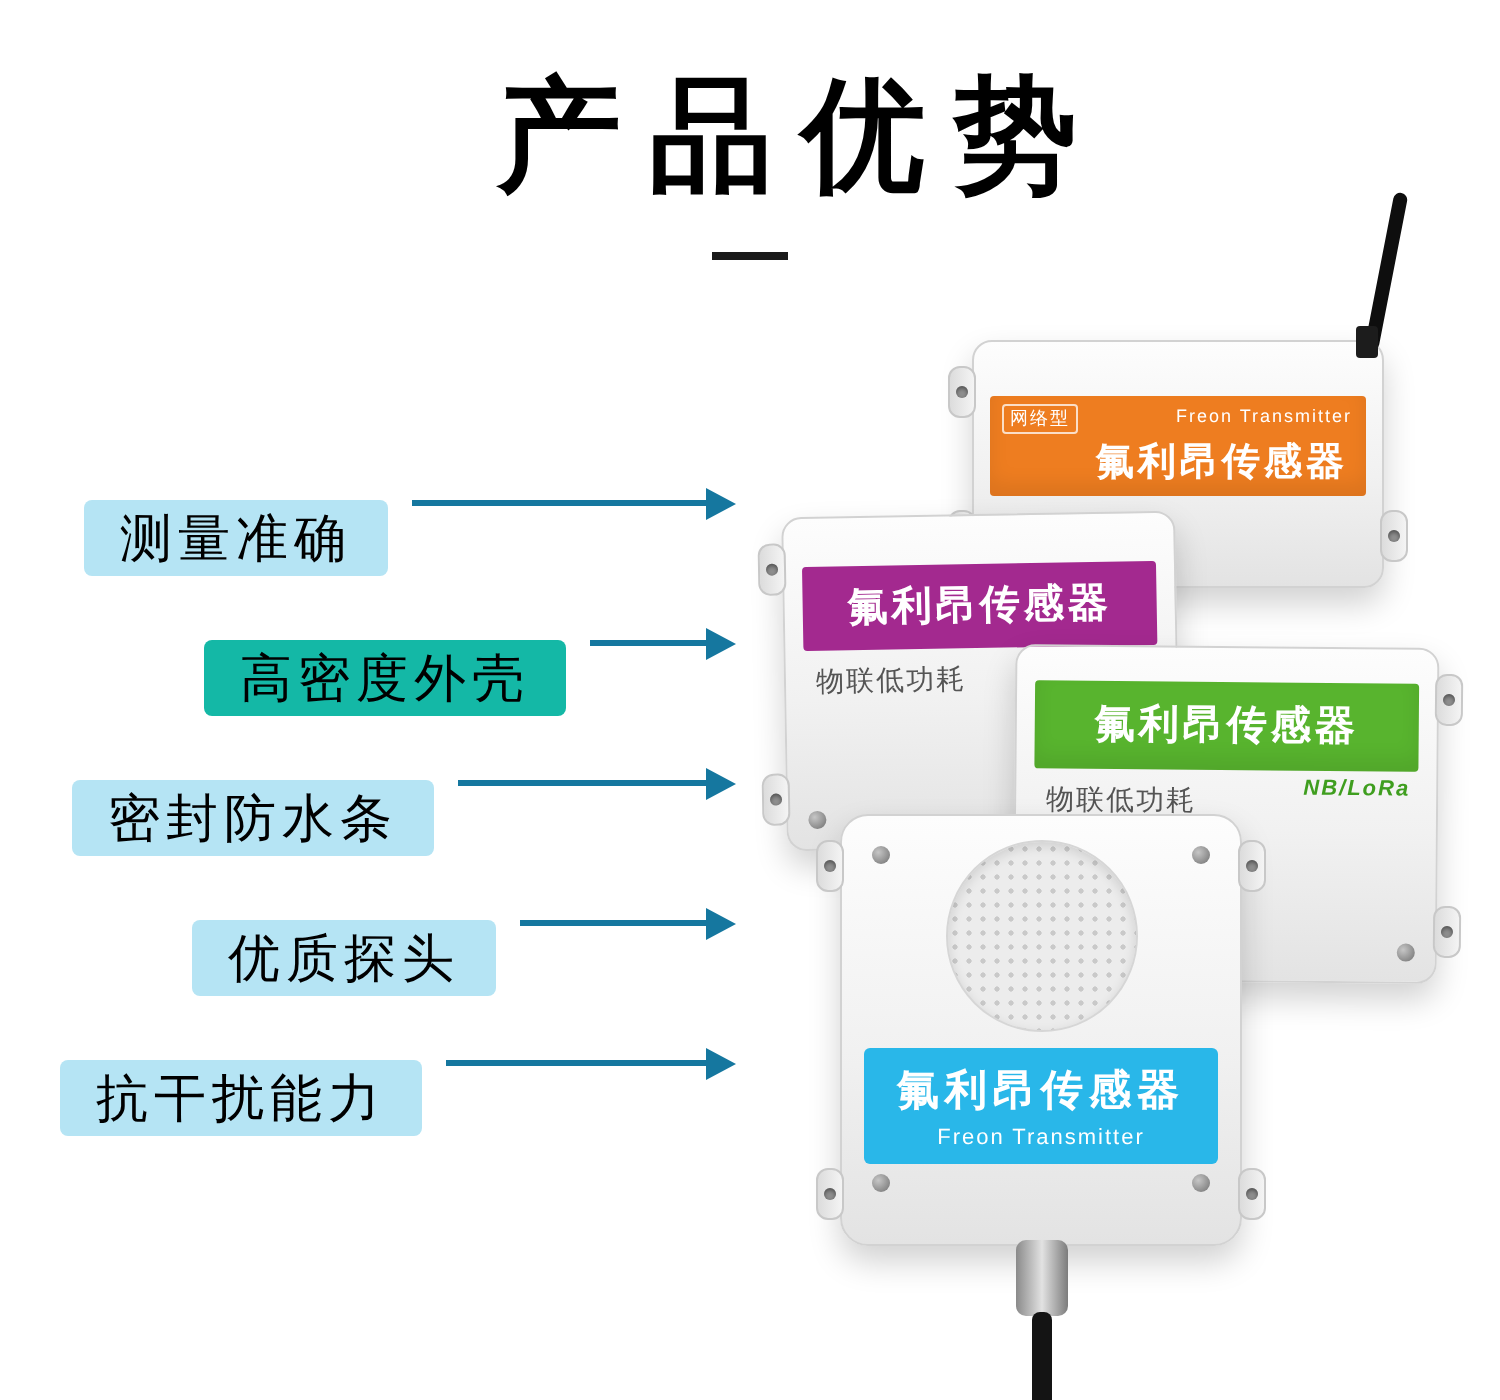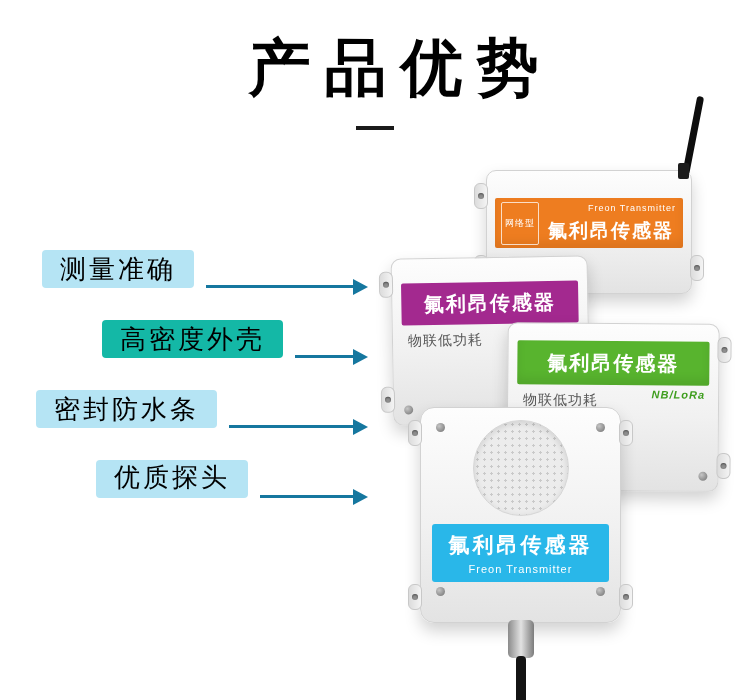--- a/index.html
+++ b/index.html
@@ -7,21 +7,21 @@
   body { font-family:"Liberation Sans","DejaVu Sans",sans-serif; }
   .page { position:relative; width:750px; height:700px; background:#ffffff; overflow:hidden; margin:0 auto; }
 
   
   .header { position:absolute; top:26px; left:0; width:100%; text-align:center; z-index:6; }
   .title { font-size:62px; font-weight:bold; letter-spacing:14px; color:#000; text-indent:14px;padding-left:37px; }
   .divider { width:38px; height:4px; background:#1a1a1a; margin:16px auto 12px auto; }
   .subtitle { font-size:15px; font-weight:bold; letter-spacing:2px; color:#141414; }
 
   
-  .feature-row { position:absolute; display:flex; align-items:flex-end; height:38px; z-index:5; }
+  .feature-row { position:absolute; display:flex; align-items:flex-start; height:38px; z-index:5; }
   .pill { background:#b5e4f4; color:#000; font-size:26px; letter-spacing:3px; padding:4px 18px;
           border-radius:4px; white-space:nowrap; line-height:30px; }
   .arrow { flex:1; height:3px; background:#15779f; margin-left:12px; margin-right:15px; position:relative; }
   .arrow::after { content:""; position:absolute; right:-15px; top:50%; transform:translateY(-50%);
           width:0; height:0; border-left:15px solid #15779f;
           border-top:8px solid transparent; border-bottom:8px solid transparent; }
 
   
   .sensor { position:absolute; background:linear-gradient(180deg,#fdfdfd 0%,#f1f1f1 55%,#e3e3e3 100%);
             border:1px solid #d2d2d2; border-radius:10px;
@@ -37,21 +37,21 @@
   .ear-t { top:12px; } .ear-b { bottom:12px; }
 
   .screw { position:absolute; width:9px; height:9px; border-radius:50%;
            background:radial-gradient(circle at 35% 35%, #c6c6c6, #6f6f6f); }
 
   
   .sensor-orange { left:486px; top:170px; width:206px; height:124px; z-index:1; }
   .sensor-orange .band { left:8px; right:8px; top:27px; height:50px; background:#ee7d20;
                          box-shadow:inset 0 -6px 10px rgba(0,0,0,0.08); }
   .tag-tl { position:absolute; left:6px; top:4px; font-size:9px; letter-spacing:1px;
-            border:1px solid rgba(255,255,255,.75); padding:14px 3px; border-radius:2px;text-align:center; }
+            border:1px solid rgba(255,255,255,.75); padding:0 3px; border-radius:2px;text-align:center; }
   .tag-tr { position:absolute; right:7px; top:5px; font-size:9px; letter-spacing:1px; }
   .band-title-br { position:absolute; right:9px; bottom:4px; font-size:19px; font-weight:bold; letter-spacing:2px; }
   .antenna-rod { position:absolute; right:2px; top:-76px; width:7px; height:80px; background:#0e0e0e;
                  border-radius:4px; transform:rotate(11deg); transform-origin:bottom center; }
   .antenna-base { position:absolute; right:2px; top:-8px; width:11px; height:16px; background:#1c1c1c; border-radius:2px; }
 
   
   .sensor-purple { left:392px; top:257px; width:197px; height:167px; z-index:2; transform:rotate(-1deg); }
   .sensor-purple .band { left:9px; right:9px; top:24px; height:42px; background:#a3298f; }
   .sensor-purple .band .band-title-center { line-height:42px; }
@@ -98,21 +98,25 @@
   </div>
   <div class="feature-row" style="left:102px; top:320px; width:266px;">
     <div class="pill" style="background-color: #14b8a6;">高密度外壳</div>
     <div class="arrow"></div>
   </div>
   <div class="feature-row" style="left:36px; top:390px; width:332px;">
     <div class="pill" style="background-color: rgb(181, 228, 244);">密封防水条</div>
     <div class="arrow"></div>
   </div>
   <div class="feature-row" style="left:96px; top:460px; width:272px;">
-    <div class="pill" style="background-color: rgb(181, 228, 244); font-family: Liberation Mono, monospace;">优质探头</div>
+    <div class="pill" style="background-color: rgb(181, 228, 244);">优质探头</div>
+    <div class="arrow"></div>
+  </div>
+  <div class="feature-row" style="left:30px; top:530px; width:338px;">
+    <div class="pill" style="background-color: rgb(181, 228, 244);">抗干扰能力</div>
     <div class="arrow"></div>
   </div>
 
   <div class="sensor sensor-orange">
     <div class="antenna-rod"></div>
     <div class="antenna-base"></div>
     <div class="ear ear-l ear-t"></div>
     <div class="ear ear-l ear-b"></div>
     <div class="ear ear-r ear-b"></div>
     <div class="band" style="background-color: rgb(238, 125, 32);">

